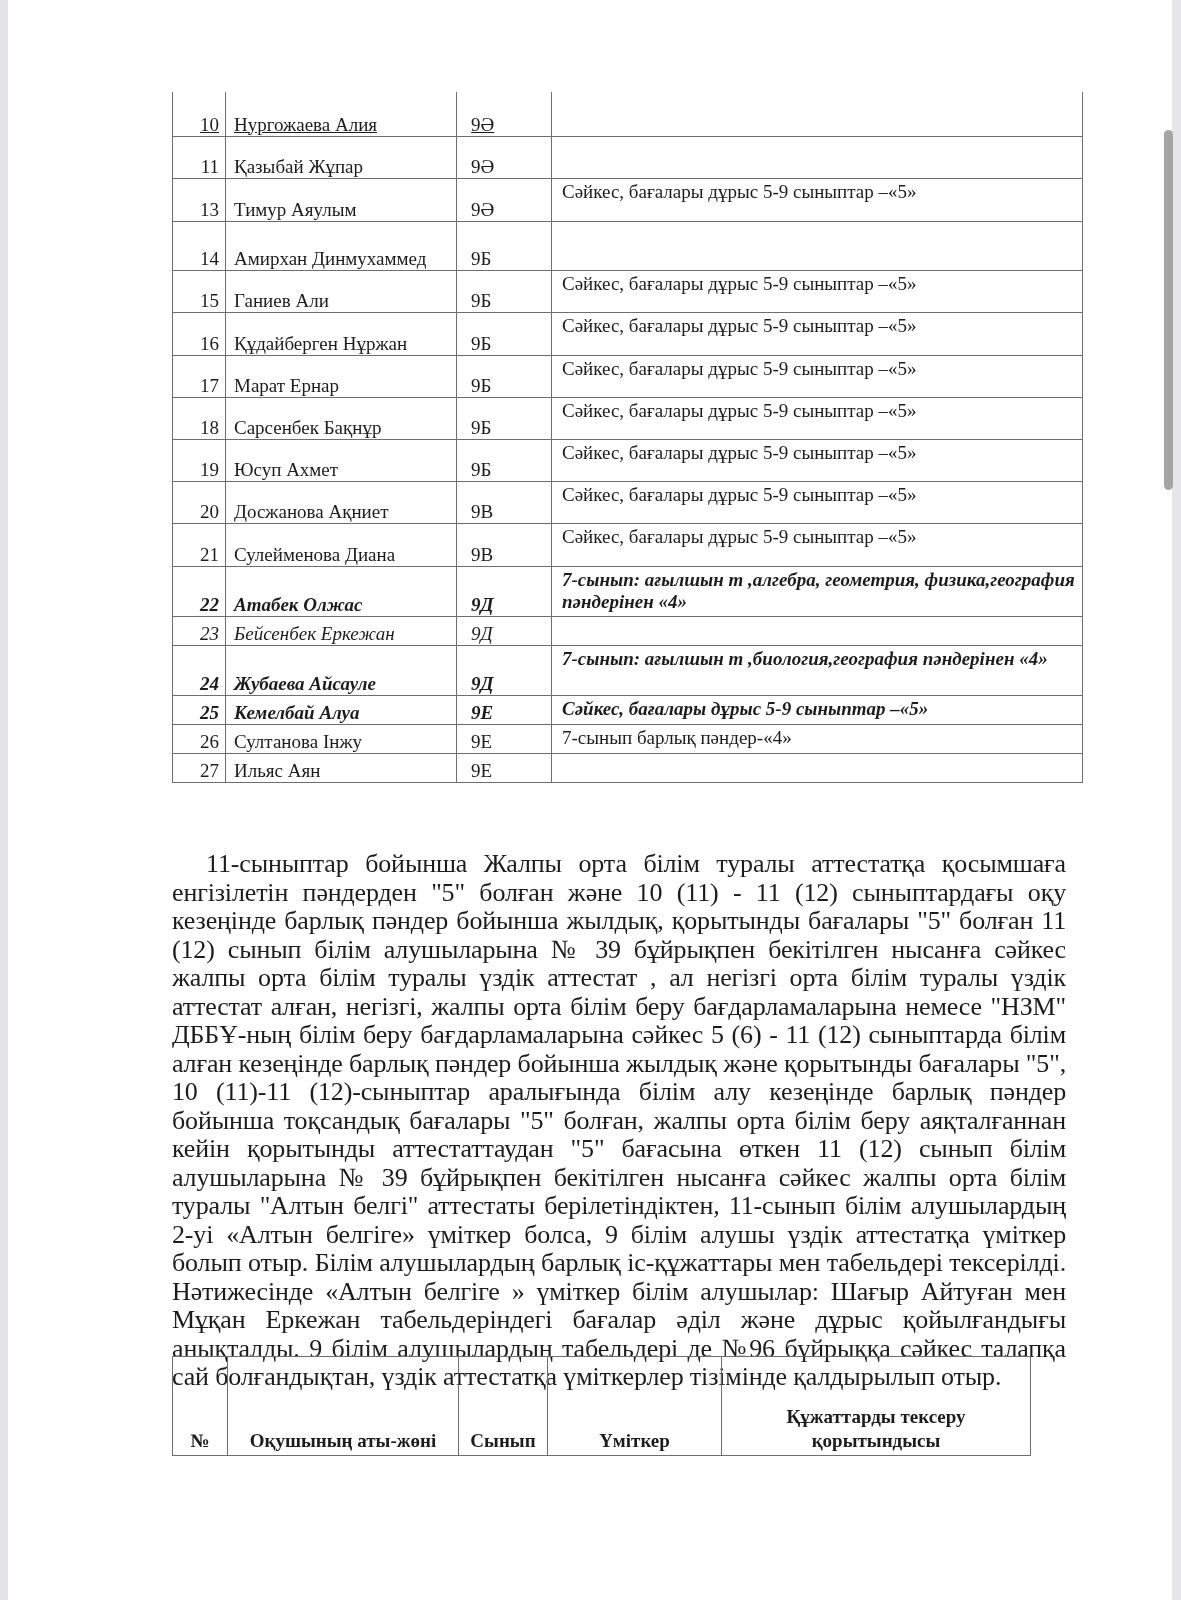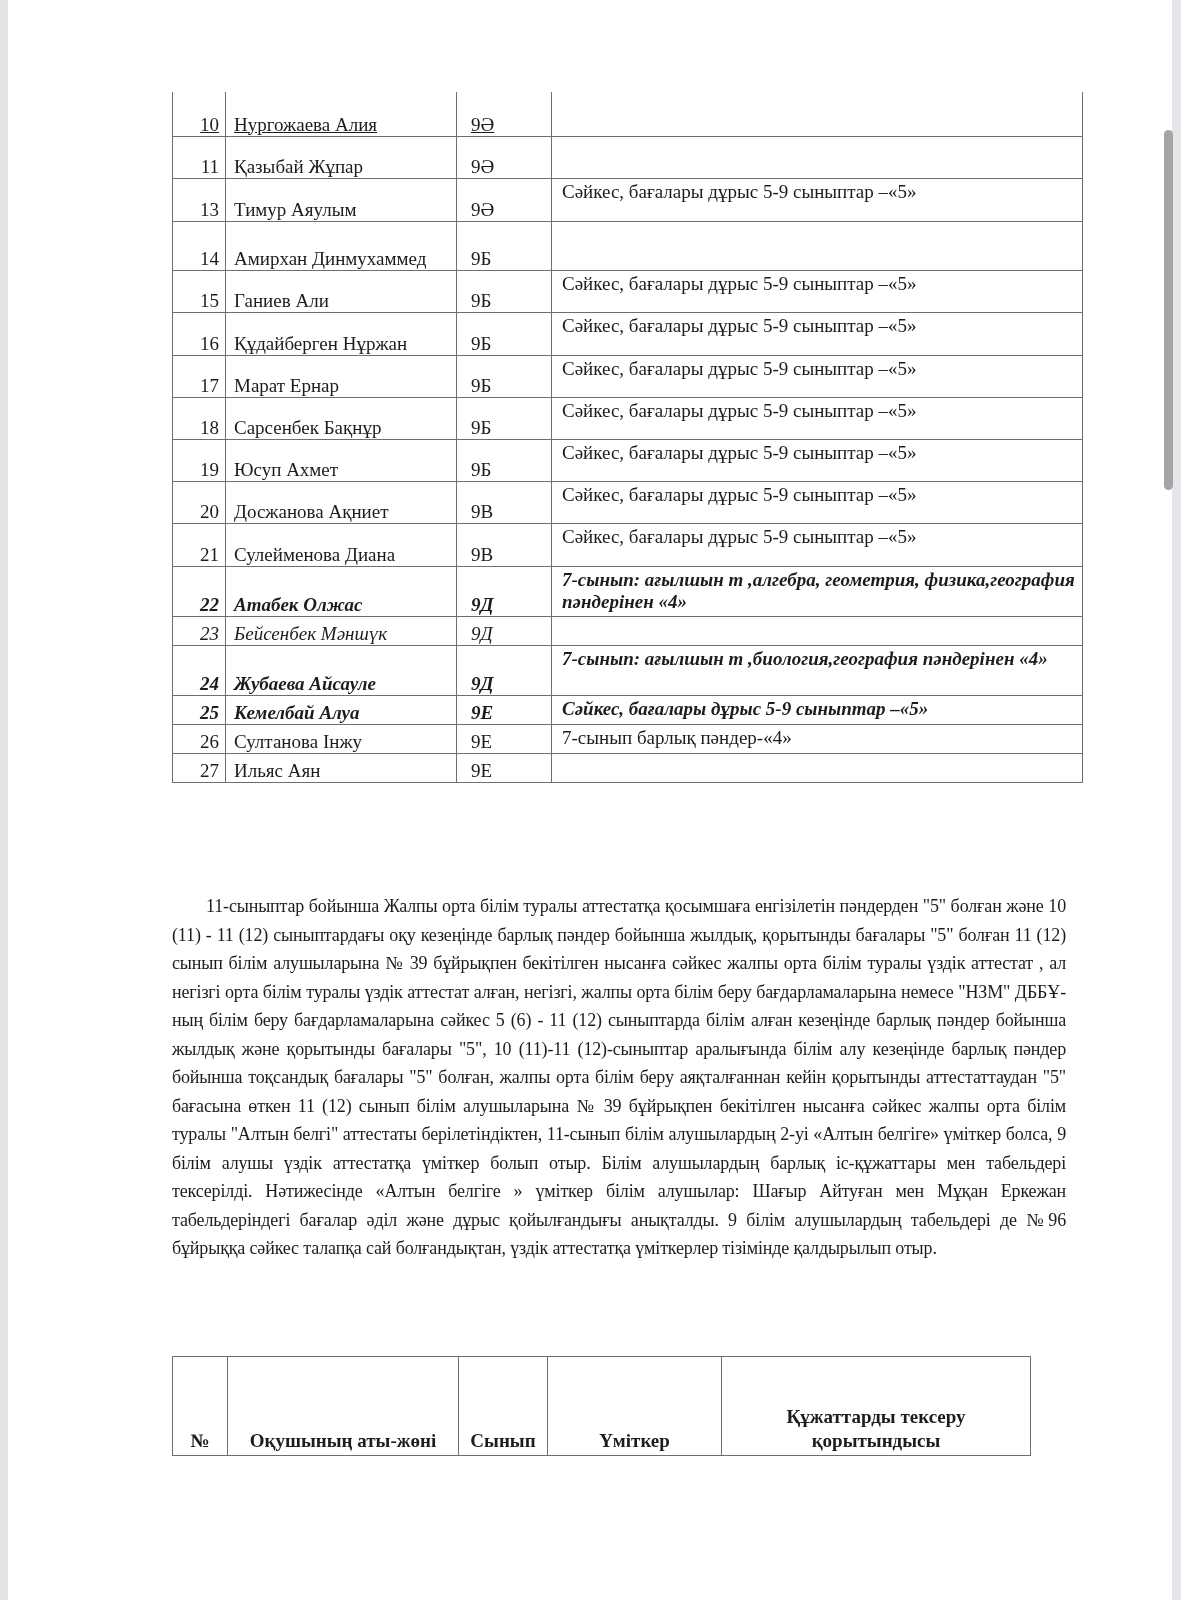--- a/index.html
+++ b/index.html
@@ -19,22 +19,22 @@
   #t1 { left:172px; top:92px; width:896px; }
   #t1 .c-num { width:46px; text-align:right; padding-right:6px; padding-left:0; }
   #t1 .c-name { width:222px; padding-left:8px; }
   #t1 .c-cls { width:80px; padding-left:14px; }
   #t1 .c-note { width:520px; padding-left:10px; vertical-align:top; padding-top:2px; }
   #t1 tr.top-open td { border-top:none; }
   #t1 tr.bold td.c-num, #t1 tr.bold td.c-name, #t1 tr.bold td.c-cls { font-weight:bold; font-style:italic; }
   #t1 td.note-bi { font-weight:bold; font-style:italic; }
 
   .para {
-    position:absolute; left:172px; top:892px; width:894px;
-    font-size:18px; line-height:28.5px; text-align:justify; text-indent:34px;
+    position:absolute; left:172px; top:850px; width:894px;
+    font-size:26px; line-height:28.5px; text-align:justify; text-indent:34px;
     letter-spacing:-0.15px;
   }
 
   #t2 { left:172px; top:1356px; width:856px; }
   #t2 td { font-weight:bold; text-align:center; padding:0 4px 2px 4px; height:96px; font-size:19px; line-height:24px;margin-top:28px; }
   #t2 .h-num { width:46px; }
   #t2 .h-name { width:222px; }
   #t2 .h-cls { width:80px; }
   #t2 .h-cand { width:165px; }
   #t2 .h-res { width:300px; }
@@ -116,21 +116,21 @@
         <td class="c-note">Сәйкес, бағалары дұрыс 5-9 сыныптар –«5»</td>
       </tr>
       <tr class="bold" style="height: 50px;">
         <td class="c-num">22</td>
         <td class="c-name">Атабек Олжас</td>
         <td class="c-cls">9Д</td>
         <td class="c-note note-bi">7-сынып: ағылшын т ,алгебра, геометрия, физика,география  пәндерінен «4»</td>
       </tr>
       <tr style="height: 29px; font-style: italic;">
         <td class="c-num">23</td>
-        <td class="c-name">Бейсенбек Мәншүк</td>
+        <td class="c-name">Бейсенбек Еркежан</td>
         <td class="c-cls">9Д</td>
         <td class="c-note"></td>
       </tr>
       <tr class="bold" style="height: 50px;">
         <td class="c-num">24</td>
         <td class="c-name">Жубаева Айсауле</td>
         <td class="c-cls">9Д</td>
         <td class="c-note note-bi">7-сынып: ағылшын т ,биология,география пәндерінен «4»</td>
       </tr>
       <tr class="bold" style="height: 29px;">

